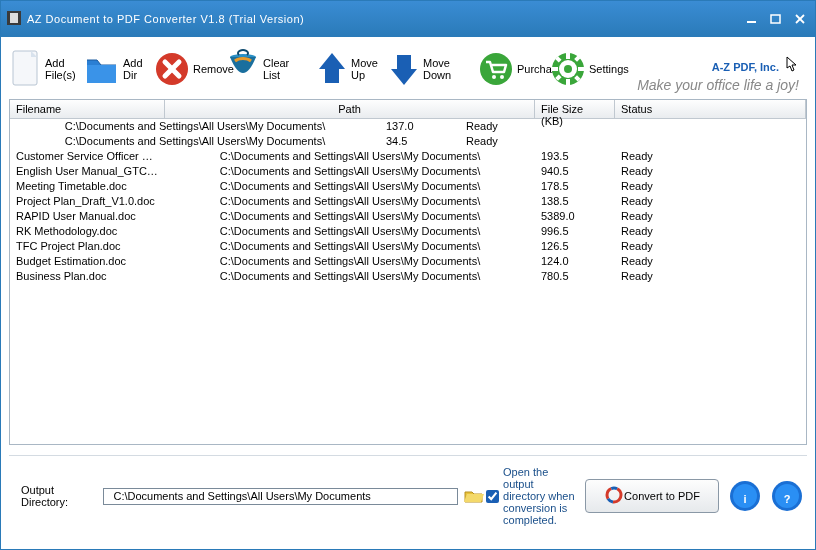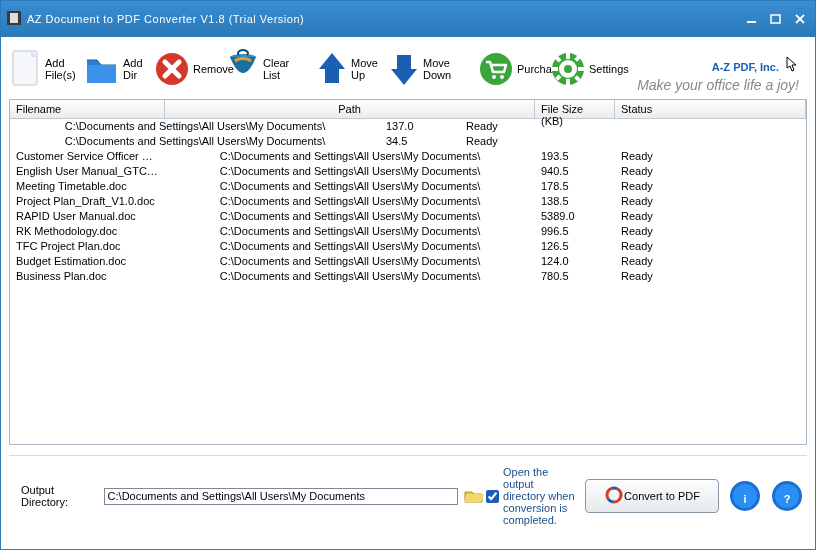--- a/index.html
+++ b/index.html
@@ -26,21 +26,21 @@
 .col-s { width:80px; }
 .col-st { width:150px; flex:1; }
 .rows { }
 .row { display:flex; height:15px; }
 .row div { padding:1px 6px; font-size:11px; white-space:nowrap; overflow:hidden; text-overflow:ellipsis; }
 .sep { height:1px; background:#d4dbe2; margin:10px 0 8px 0; width:100%; }
 .bottom { display:flex; align-items:center; padding:2px 4px 0 12px; gap:10px; }
 .leftbot { display:flex; flex-direction:row; gap:2px; }
 .outrow { display:flex; align-items:center; gap:6px; }
 .outrow label { font-size:11px; }
-.outrow input { width:384px; height:17px; border:1px solid #7a8a99; padding:1px 3px; font-size:11px; }
+.outrow input { width:384px; height:17px; border:1px solid #7a8a99; padding:1px 9px; font-size:11px; }
 .openfolder { cursor:pointer; }
 .chkrow { display:flex; align-items:center; gap:4px; color:#1a4f8a; }
 .chkrow input { width:13px; height:13px; accent-color:#1a5fb4; }
 .rightbot { margin-left:auto; display:flex; align-items:center; gap:10px; }
 .convertbtn { width:134px; height:34px; border:1px solid #8a98a6; background:linear-gradient(#fdfdfd,#e6e9ec); border-radius:4px; display:flex; align-items:center; justify-content:center; gap:0; cursor:pointer; font-size:11px; }
 .circlebtn { width:32px; height:32px; border-radius:16px; display:flex; align-items:center; justify-content:center; cursor:pointer; }
 </style>
 </head>
 <body>
 

